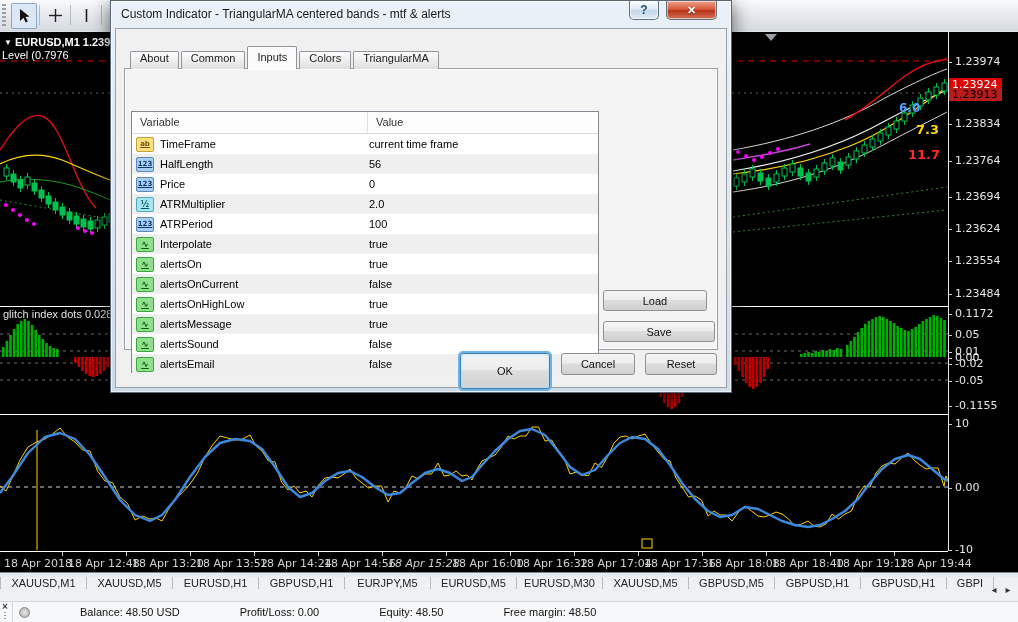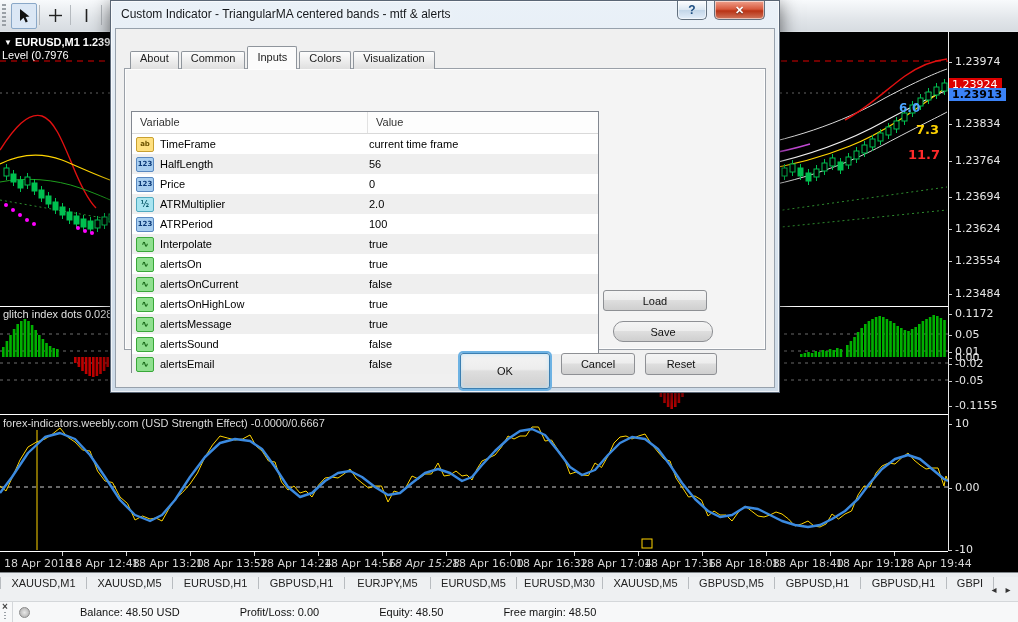--- a/index.html
+++ b/index.html
@@ -21,21 +21,21 @@
   .chart-topline{position:absolute;left:0;top:0;width:1018px;height:1px;background:#dfe3e7;}
   .pane{position:absolute;left:0;}
   .pane-sep{position:absolute;left:0;width:949px;height:1px;background:#ffffff;}
   .axis-col{position:absolute;left:948px;top:1px;width:70px;height:519px;background:#000;border-left:1px solid #e8e8e8;}
   .axlabel{position:absolute;left:6px;height:14px;line-height:14px;color:#e6e6e6;
            font:11px "DejaVu Sans", sans-serif;white-space:nowrap;}
   .axlabel::before{content:"";position:absolute;left:-7px;top:7px;width:4px;height:1px;background:#cfcfcf;}
   .pricebox{position:absolute;left:0;height:13px;line-height:13px;padding:0 4px 0 3px;
             font:11px "DejaVu Sans", sans-serif;white-space:nowrap;z-index:3;}
   .pricebox.ask{background:#dd0000;color:#fff;}
-  .pricebox.bid{background:#3b82f6;color:#000;font-weight:bold;}
+  .pricebox.bid{background:#b91c1c;color:#000;}
   .chart-label{position:absolute;color:#fff;font:11px "Liberation Sans",sans-serif;white-space:nowrap;z-index:2;}
   .sym{font-weight:bold;}
   .annot{position:absolute;font:bold 13px "DejaVu Sans",sans-serif;z-index:2;}
   .time-strip{position:absolute;left:0;top:520px;width:948px;height:21px;background:#000;border-top:1px solid #ffffff;}
   .tlabel{position:absolute;top:5px;color:#d2d2d2;font:11px "DejaVu Sans",sans-serif;white-space:nowrap;}
   .ttick{position:absolute;top:0;width:1px;height:4px;background:#cfcfcf;}
 
   
   .frame-strip{position:absolute;left:0;top:572px;width:1018px;height:5px;
                background:#e9ecef;border-top:1px solid #7f8488;border-bottom:1px solid #ffffff;}
@@ -53,21 +53,21 @@
   .sb-dots{position:absolute;left:4px;top:10px;width:2px;height:8px;
            background:repeating-linear-gradient(#9aa0a6 0 1px,transparent 1px 3px);}
   .sb-ico{position:absolute;left:19px;top:5px;width:9px;height:9px;border-radius:50%;
           background:radial-gradient(#e8e8e8,#a8a8a8);border:1px solid #8a8a8a;}
   .sb-text{position:absolute;left:36px;top:4px;white-space:nowrap;}
   .sb-text span{margin-right:16px;padding-left:44px;}
 
   
   .dialog{position:absolute;left:110px;top:0;width:620px;height:391px;z-index:10;
           background:linear-gradient(#eaf1f8,#cedbe8);border:1px solid #5a6675;
-          box-shadow:0 4px 18px rgba(0,0,0,.6), inset 0 0 0 1px rgba(255,255,255,.65);padding-left:48px;}
+          box-shadow:0 4px 18px rgba(0,0,0,.6), inset 0 0 0 1px rgba(255,255,255,.65);}
   .dlg-titlebar{position:absolute;left:0;top:0;width:100%;height:27px;}
   .dlg-title{position:absolute;left:10px;top:6px;font:12px "Liberation Sans",sans-serif;color:#15181c;
              text-shadow:0 0 4px rgba(255,255,255,.9);white-space:nowrap;}
   .cap-btn{position:absolute;top:0;height:18px;display:flex;align-items:center;justify-content:center;
            border:1px solid #62707e;border-top:none;border-radius:0 0 5px 5px;cursor:default;
            box-shadow:inset 0 0 0 1px rgba(255,255,255,.55);}
   .btn-help{right:72px;width:28px;background:linear-gradient(#fdfeff,#dbe7f2 48%,#c3d6e8 52%,#e3eefa);
             font:bold 12px "Liberation Sans",sans-serif;color:#1c4d80;}
   .btn-close{right:14px;width:49px;background:linear-gradient(#efa18d,#d85a3e 45%,#b93315 55%,#d0765c);
              color:#fff;font:bold 11px "Liberation Sans",sans-serif;text-shadow:0 1px 1px rgba(0,0,0,.5);}
@@ -81,30 +81,30 @@
             border:1px solid #9aa0a8;box-shadow:inset 0 0 0 1px #fdfdfd;}
   .ptable{position:absolute;left:6px;top:9px;width:466px;height:260px;background:#fff;border:1px solid #828790;margin-top:33px;}
   .ptable-header{display:flex;height:21px;border-bottom:1px solid #d9d9d9;background:#fdfdfd;}
   .ptable-header .th{font:11px "Liberation Sans",sans-serif;color:#333;line-height:21px;padding-left:8px;}
   .ptable-header .th:first-child{width:227px;border-right:1px solid #e2e2e2;}
   .prow{display:flex;height:20px;align-items:center;font:11px "Liberation Sans",sans-serif;color:#000;}
   .prow.alt{background:#efefef;}
   .prow .pname{width:229px;display:flex;align-items:center;overflow:hidden;}
   .prow .pvalue{flex:1;padding-left:8px;}
   .picon{width:16px;height:13px;border-radius:2px;flex:0 0 auto;margin:0 6px 0 4px;border:1px solid;
-         display:flex;align-items:center;justify-content:center;font:bold 7px "DejaVu Sans",sans-serif;}
+         display:flex;align-items:center;justify-content:center;font:bold 7px "DejaVu Sans",sans-serif;text-decoration:underline;}
   .picon.text{background:#ffe080;border-color:#c8a030;color:#6e5300;}
   .picon.int{background:#a8cef0;border-color:#5888c0;color:#0c3a78;}
   .picon.double{background:#a8e4f0;border-color:#50aac0;color:#085868;font-size:8px;}
   .picon.bool{background:#8fdf8f;border-color:#38a838;color:#0a5a0a;font-size:9px;}
   .w7btn{position:absolute;font:11px "Liberation Sans",sans-serif;color:#111;
          background:linear-gradient(#f4f4f4,#ededed 45%,#dedede 50%,#cfcfcf);
          border:1px solid #8e9094;border-radius:3px;}
   .btn-load{left:478px;top:221px;width:104px;height:21px;}
-  .btn-save{left:488px;top:252px;width:100px;height:21px;border-radius:10px;}
+  .btn-save{left:478px;top:252px;width:112px;height:21px;}
   .btn-ok{left:344px;top:324px;width:90px;height:36px;border:1px solid #3c7fb1;
           box-shadow:0 0 0 2px #6db2e3, inset 0 0 4px #bfe3f7;}
   .btn-cancel{left:445px;top:324px;width:74px;height:22px;}
   .btn-reset{left:529px;top:324px;width:72px;height:22px;}
 </style>
 </head>
 <body>
 
 <div id="screen">
 
@@ -361,21 +361,20 @@
 
     <div class="chart-label" style="left:4px;top:5px;">
       <span style="font-size:8px;vertical-align:1px;">▼</span>
       <span class="sym">EURUSD,M1 1.2390</span>
     </div>
     <div class="chart-label" style="left:2px;top:18px;">Level (0.7976</div>
     <div class="annot" style="left:899px;top:70px;color:#4aa3ff;font-size:12px;">6.0</div>
     <div class="annot" style="left:916px;top:91px;color:#ffd400;">7.3</div>
     <div class="annot" style="left:908px;top:116px;color:#ff2a2a;">11.7</div>
     <div class="chart-label" style="left:3px;top:277px;color:#e0e0e0;">glitch index dots 0.0282 (</div>
-    <div class="chart-label" style="left:3px;top:386px;color:#dcdcdc;">forex-indicators.weebly.com (USD Strength Effect) -0.0000/0.6667</div>
 
     <div class="axis-col" id="axisCol">
         <div class="axlabel" style="top: 23px;">1.23974</div>
         <div class="axlabel" style="top: 85px;">1.23834</div>
         <div class="axlabel" style="top: 122px;">1.23764</div>
         <div class="axlabel" style="top: 158px;">1.23694</div>
         <div class="axlabel" style="top: 190px;">1.23624</div>
         <div class="axlabel" style="top: 222px;">1.23554</div>
         <div class="axlabel" style="top: 255px;">1.23484</div>
         <div class="axlabel" style="top: 275px;">0.1172</div>
@@ -459,21 +458,21 @@
       <span class="dlg-title">Custom Indicator - TriangularMA centered bands - mtf &amp; alerts</span>
       <span class="cap-btn btn-help">?</span>
       <span class="cap-btn btn-close">✕</span>
     </div>
     <div class="dlg-body">
       <div class="dlg-tabs" id="dlgTabs">
           <div class="dtab">About</div>
           <div class="dtab">Common</div>
           <div class="dtab active">Inputs</div>
           <div class="dtab">Colors</div>
-          <div class="dtab">Visualization</div>
+          <div class="dtab">TriangularMA</div>
         </div>
       <div class="dlg-page">
         <div class="ptable">
           <div class="ptable-header">
             <div class="th">Variable</div>
             <div class="th">Value</div>
           </div>
           <div id="ptableRows">
               <div class="prow">
                 <div class="pname">

